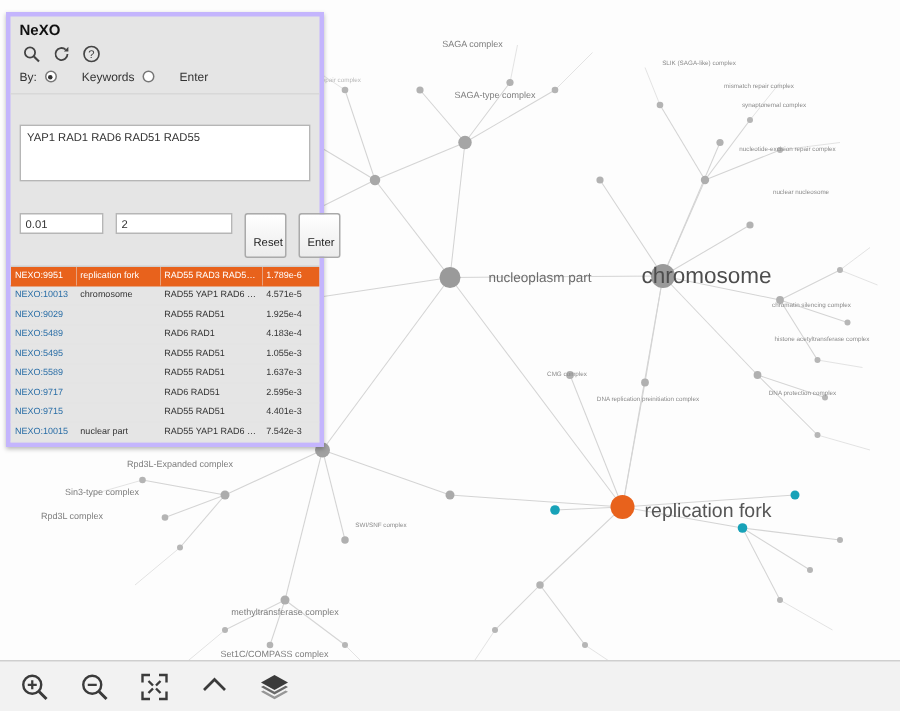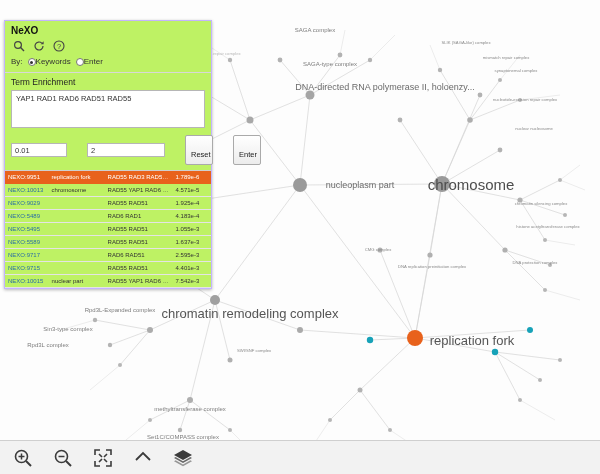--- a/index.html
+++ b/index.html
@@ -37,24 +37,24 @@
   .node-label.tiny { font-size: 4.2px; color: #8a8a8a; }
   .node-label.small { font-size: 6px; color: #7d7d7d; }
   .node-label.med { font-size: 9px; color: #6b6b6b; }
   .node-label.big { font-size: 13px; color: #555555; }
   .node-label.huge { font-size: 15px; color: #4d4d4d; }
   .node-label.faded { color: #b9b9b9; }
 
   
   #panel {
     position: absolute;
-    left: 4px; top: 20px;
+    left: 4px; top: 8px;
     width: 206px;
-    background: #bef264;
-    border: 1px solid #c4b5fd;
+    background: #e5e5e5;
+    border: 3px solid #c4b5fd;
     box-shadow: 0 1px 3px rgba(0,0,0,0.28);
     font-size: 8px;
     color: #222;
   }
   #panel-title {
     padding: 4px 6px 2px 6px;
     font-size: 10px;
     font-weight: bold;
     color: #111;
   }
@@ -89,22 +89,22 @@
   .radio-row {
     display: flex;
     align-items: center;
     padding: 0 6px 5px 6px;
     font-size: 8px;
     color: #333;
     gap: 5px;
   }
   .radio-row .r {
     display: inline-flex;
-    align-items: flex-end;
-    gap: 0;
+    align-items: flex-start;
+    gap: 17px;
     cursor: pointer;
   }
   .radio {
     width: 8px; height: 8px;
     border: 1px solid #777;
     border-radius: 50%;
     background: #fff;
     display: inline-block;
     position: relative;
     box-sizing: border-box;
@@ -121,38 +121,38 @@
     height: 1px;
     background: #d8d8d8;
     margin: 1px 0 4px 0;
   }
   #te-label {
     padding: 0 6px 3px 6px;
     font-size: 8.5px;
     color: #222;
   }
   #te-textarea {
-    margin: 0 6px 5px 6px;
+    margin: 16px 6px 5px 6px;
     height: 38px;
     border: 1px solid #b6b6b6;
     background: #fff;
     font-size: 7.5px;
     color: #333;
     padding: 3px 4px;
     box-sizing: border-box;
     width: calc(100% - 12px);
     resize: none;
     font-family: "Liberation Sans", sans-serif;
     outline: none;
   }
   .params-row {
     display: flex;
-    align-items: center;
     padding: 0 6px 5px 6px;
-    gap: 20px;
+    gap: 8px;
+    margin-top: 14px;
   }
   .param-input {
     height: 14px;
     border: 1px solid #b6b6b6;
     background: #fff;
     font-size: 7.5px;
     padding: 0 3px;
     box-sizing: border-box;
     color: #333;
     font-family: "Liberation Sans", sans-serif;
@@ -355,35 +355,33 @@
       </g>
     </svg>
 
     
     <div class="node-label small" style="left:315px; top:30px;">SAGA complex</div>
     <div class="node-label tiny" style="left:466px; top:42px;">SLIK (SAGA-like) complex</div>
     <div class="node-label tiny faded" style="left:222px; top:53px;">DNA repair complex</div>
     <div class="node-label tiny" style="left:506px; top:57px;">mismatch repair complex</div>
     <div class="node-label small" style="left:330px; top:64px;">SAGA-type complex</div>
     <div class="node-label tiny" style="left:516px; top:70px;">synaptonemal complex</div>
-    <div class="node-label med" style="left:385px; top:87px;">DNA-directed RNA polymerase II, holoenzy...</div>
     <div class="node-label tiny" style="left:525px; top:99px;">nucleotide-excision repair complex</div>
     <div class="node-label tiny" style="left:534px; top:128px;">nuclear nucleosome</div>
     <div class="node-label med" style="left:350px; top:185px;padding-left:20px;">nucleoplasm part</div>
     <div class="node-label huge" style="left:471px; top:184px;">chromosome</div>
     <div class="node-label tiny" style="left:541px; top:203px;">chromatin silencing complex</div>
     <div class="node-label tiny faded" style="left:106px; top:190px;">nucleosomal protein complex</div>
     <div class="node-label tiny" style="left:548px; top:226px;">histone acetyltransferase complex</div>
     <div class="node-label small faded" style="left:130px; top:208px;">H4/H2A histone acetyltransferase complex</div>
     <div class="node-label tiny" style="left:378px; top:249px;">CMG complex</div>
     <div class="node-label med faded" style="left:166px; top:252px;">nuclear chromatin</div>
     <div class="node-label tiny" style="left:432px; top:266px;">DNA replication preinitiation complex</div>
     <div class="node-label tiny" style="left:535px; top:262px;">DNA protection complex</div>
     <div class="node-label small" style="left:120px; top:310px;">Rpd3L-Expanded complex</div>
-    <div class="node-label big" style="left:250px; top:313px;">chromatin remodeling complex</div>
     <div class="node-label big" style="left:472px; top:340px;">replication fork</div>
     <div class="node-label small" style="left:68px;  top:329px;">Sin3-type complex</div>
     <div class="node-label small" style="left:48px;  top:345px;">Rpd3L complex</div>
     <div class="node-label tiny" style="left:254px; top:350px;">SWI/SNF complex</div>
     <div class="node-label small" style="left:190px; top:409px;">methyltransferase complex</div>
     <div class="node-label small" style="left:183px; top:437px;">Set1C/COMPASS complex</div>
   </div>
 
   <div id="panel">
     <div id="panel-title">NeXO</div>
@@ -416,21 +414,20 @@
         <span>Keywords</span>
       </span>
       <span class="r">
         <span class="radio"></span>
         <span>Enter</span>
       </span>
     </div>
 
     <div class="sep"></div>
 
-    <div id="te-label">Term Enrichment</div>
     <textarea id="te-textarea" style="">YAP1 RAD1 RAD6 RAD51 RAD55</textarea>
 
     <div class="params-row">
       <input class="param-input a" type="text" value="0.01" style="">
       <input class="param-input b" type="text" value="2" style="">
       <button class="btn">Reset</button>
       <button class="btn">Enter</button>
     </div>
 
     <div id="results">

